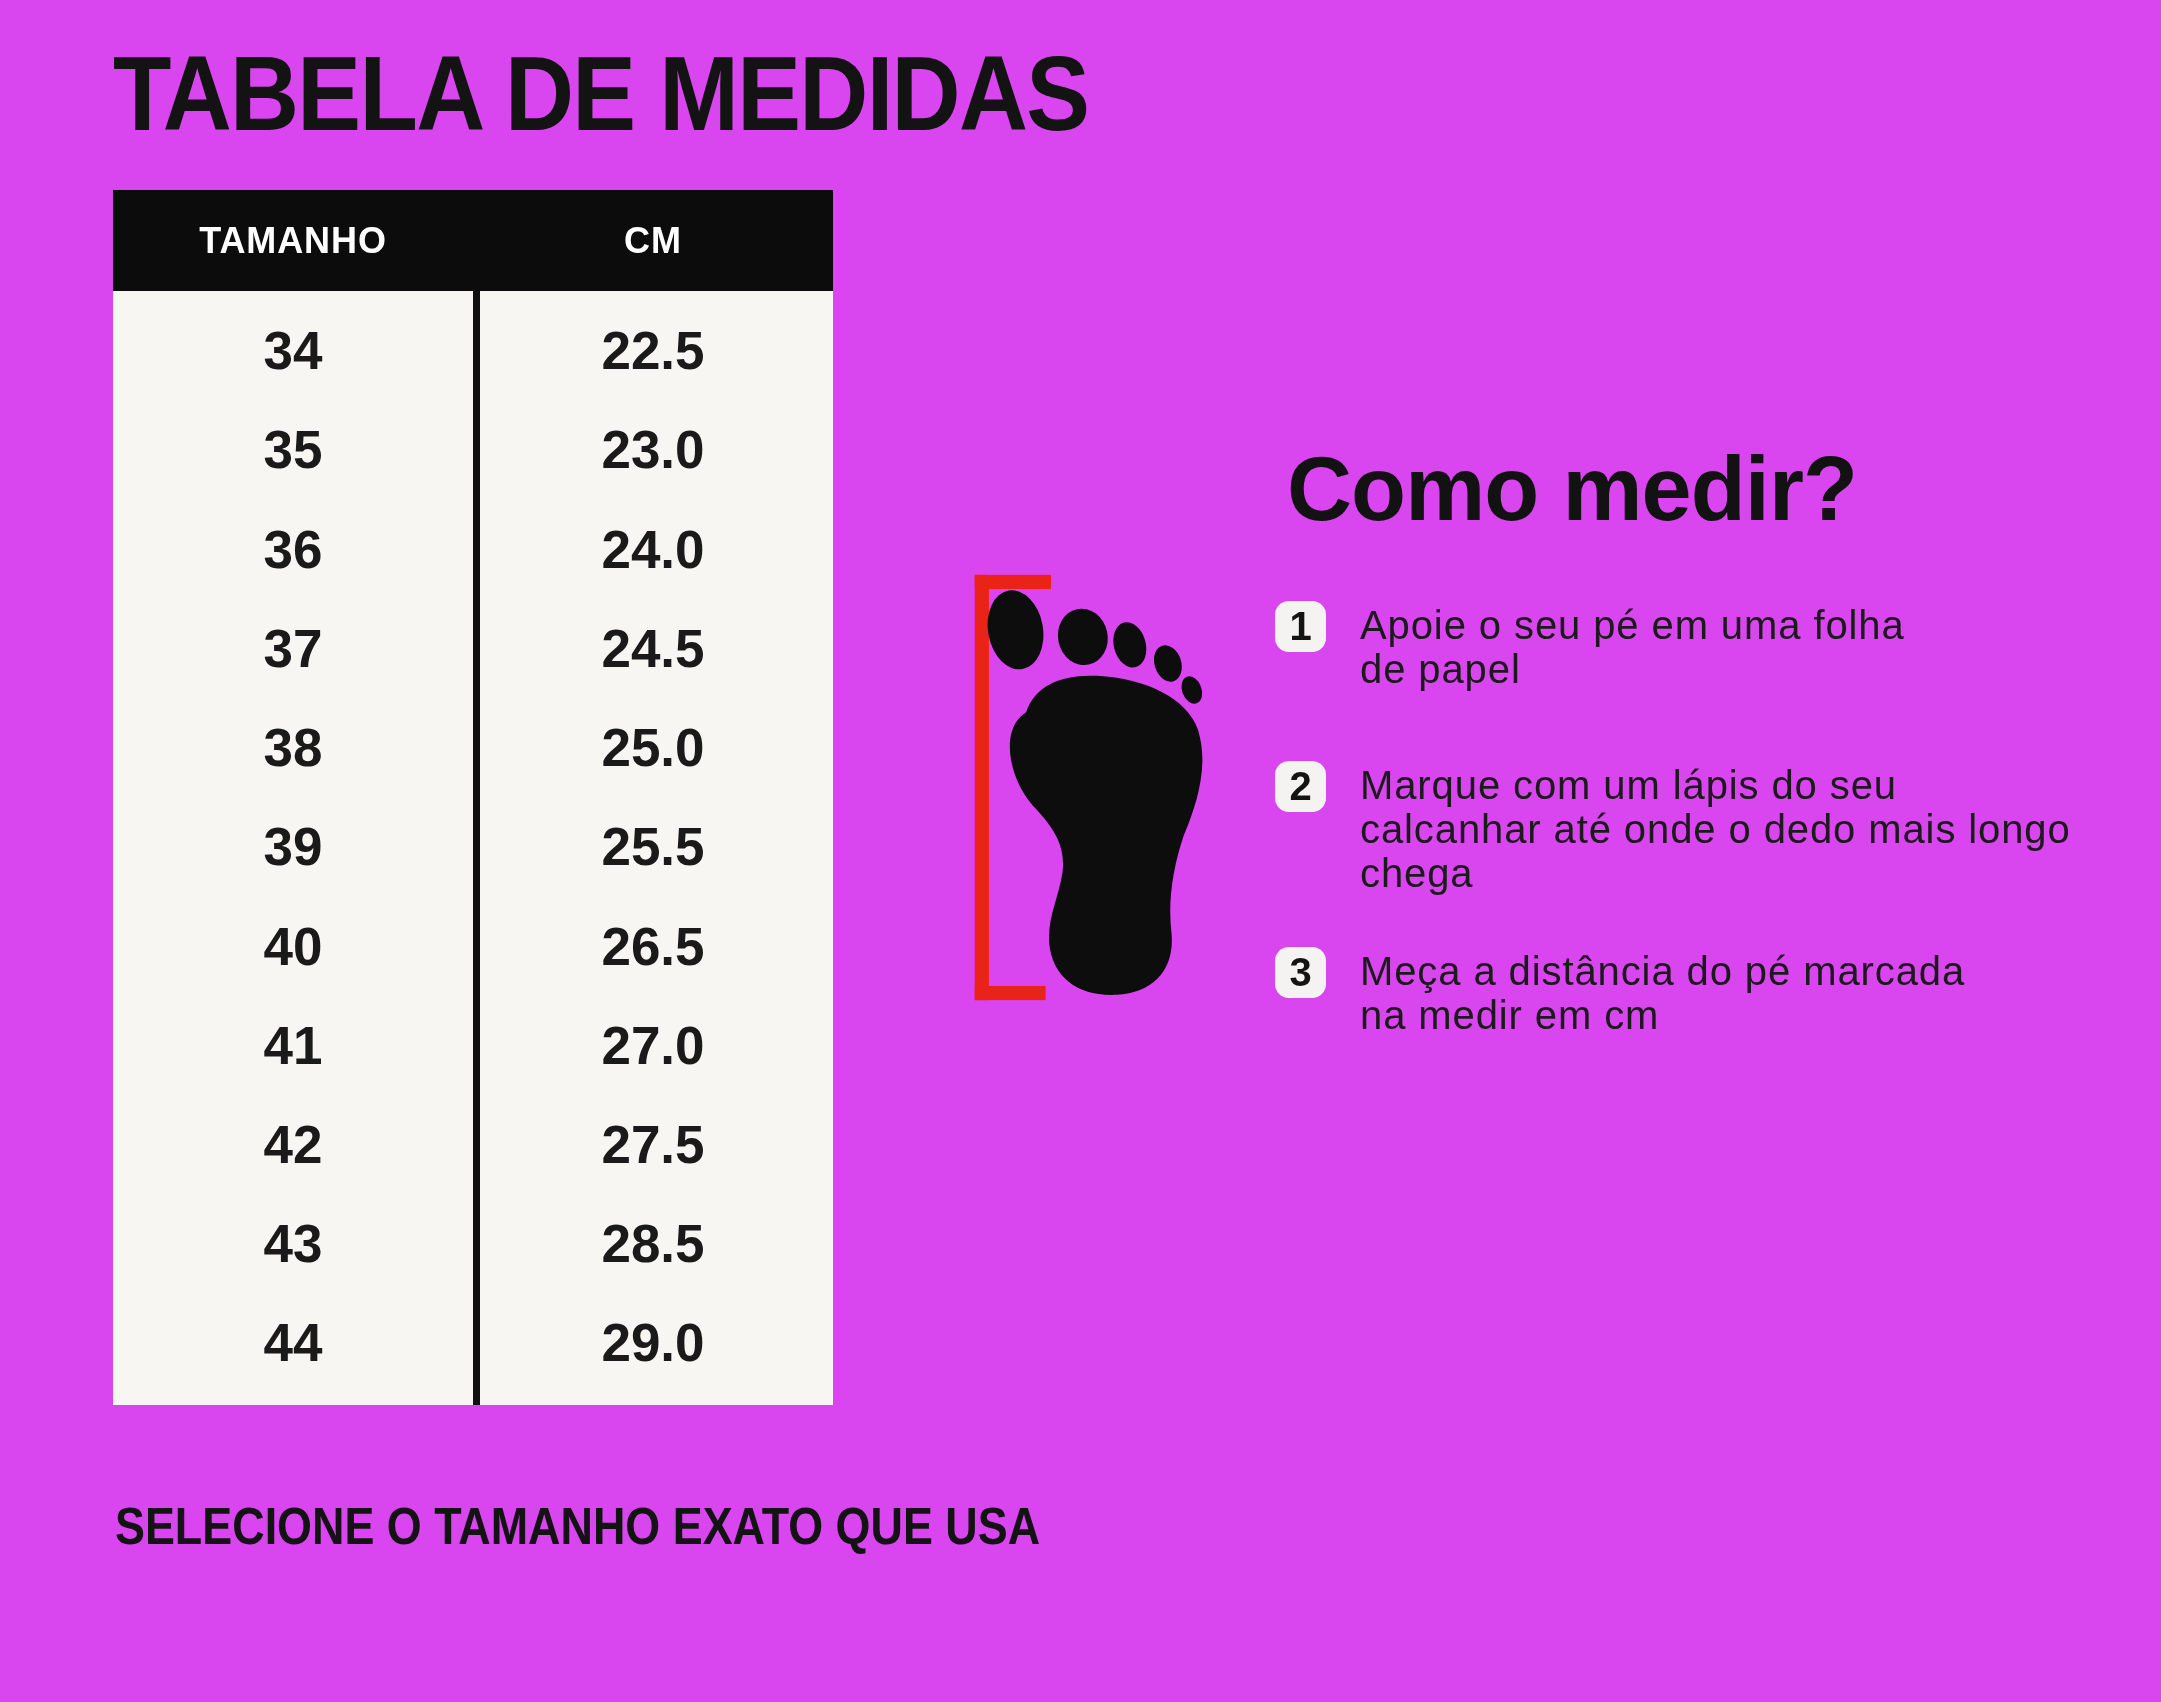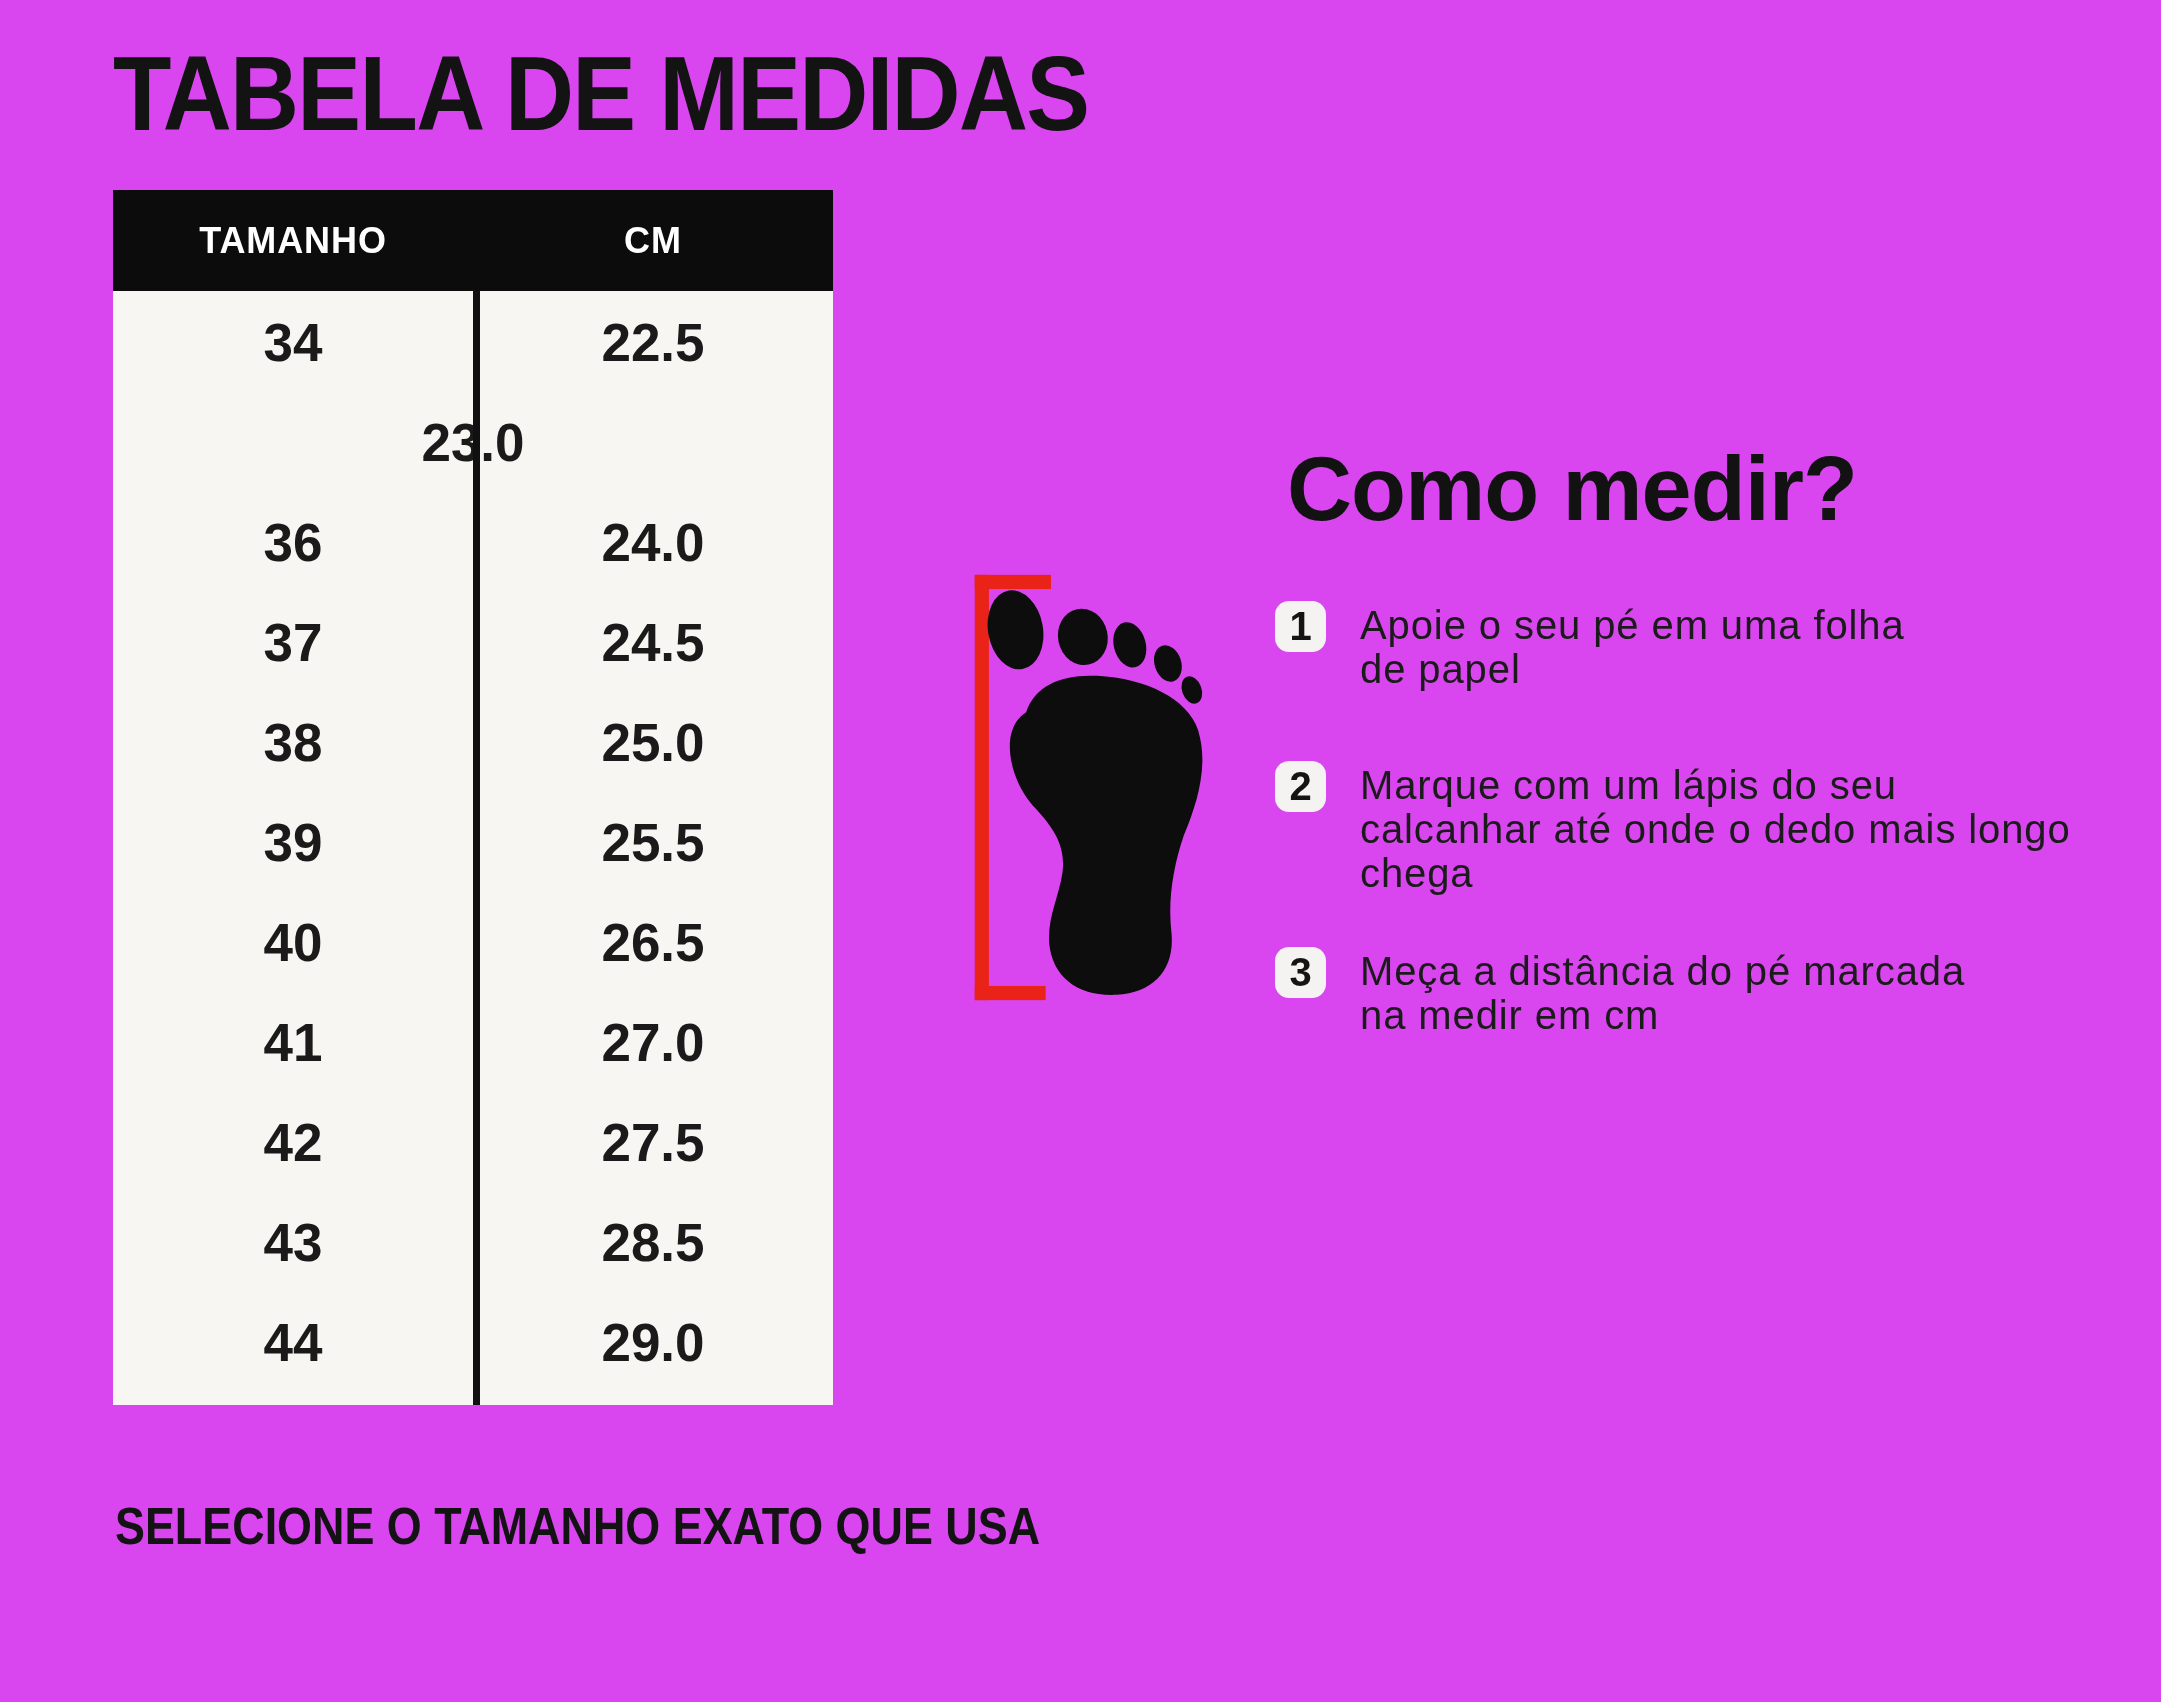--- a/index.html
+++ b/index.html
@@ -22,21 +22,21 @@
   
   .size-table{position:absolute;left:113px;top:190px;width:720px;}
   .table-header{
     height:101px;background:#0c0c0c;color:#ffffff;
     display:flex;align-items:center;
   }
   .th{flex:1 1 50%;text-align:center;font-size:36px;font-weight:bold;letter-spacing:0.9px;}
   .table-body{
     position:relative;height:1114px;background:#f8f6f3;
     display:flex;flex-direction:column;
-    padding-top:1px;padding-bottom:12.4px;box-sizing:border-box;
+    padding-top:10px;padding-bottom:12.4px;box-sizing:border-box;
   }
   .col-divider{
     position:absolute;left:360px;top:0;bottom:0;width:7px;background:#101010;
   }
   .trow{flex:1 1 auto;display:flex;align-items:center;}
   .tcell{flex:1 1 50%;text-align:center;font-size:53px;font-weight:bold;color:#1a1a1a;}
   
   .footer-note{
     position:absolute;left:115px;top:1497px;
     font-size:51px;font-weight:bold;white-space:nowrap;
@@ -82,20 +82,21 @@
       <div class="th">CM</div>
     </div>
     <div class="table-body">
       <div class="col-divider"></div>
 
     <div class="trow">
           <div class="tcell">34</div>
           <div class="tcell">22.5</div>
         </div>
         <div class="trow">
+          <div class="tcell">35</div>
           <div class="tcell">23.0</div>
         </div>
         <div class="trow">
           <div class="tcell">36</div>
           <div class="tcell">24.0</div>
         </div>
         <div class="trow">
           <div class="tcell">37</div>
           <div class="tcell">24.5</div>
         </div>

